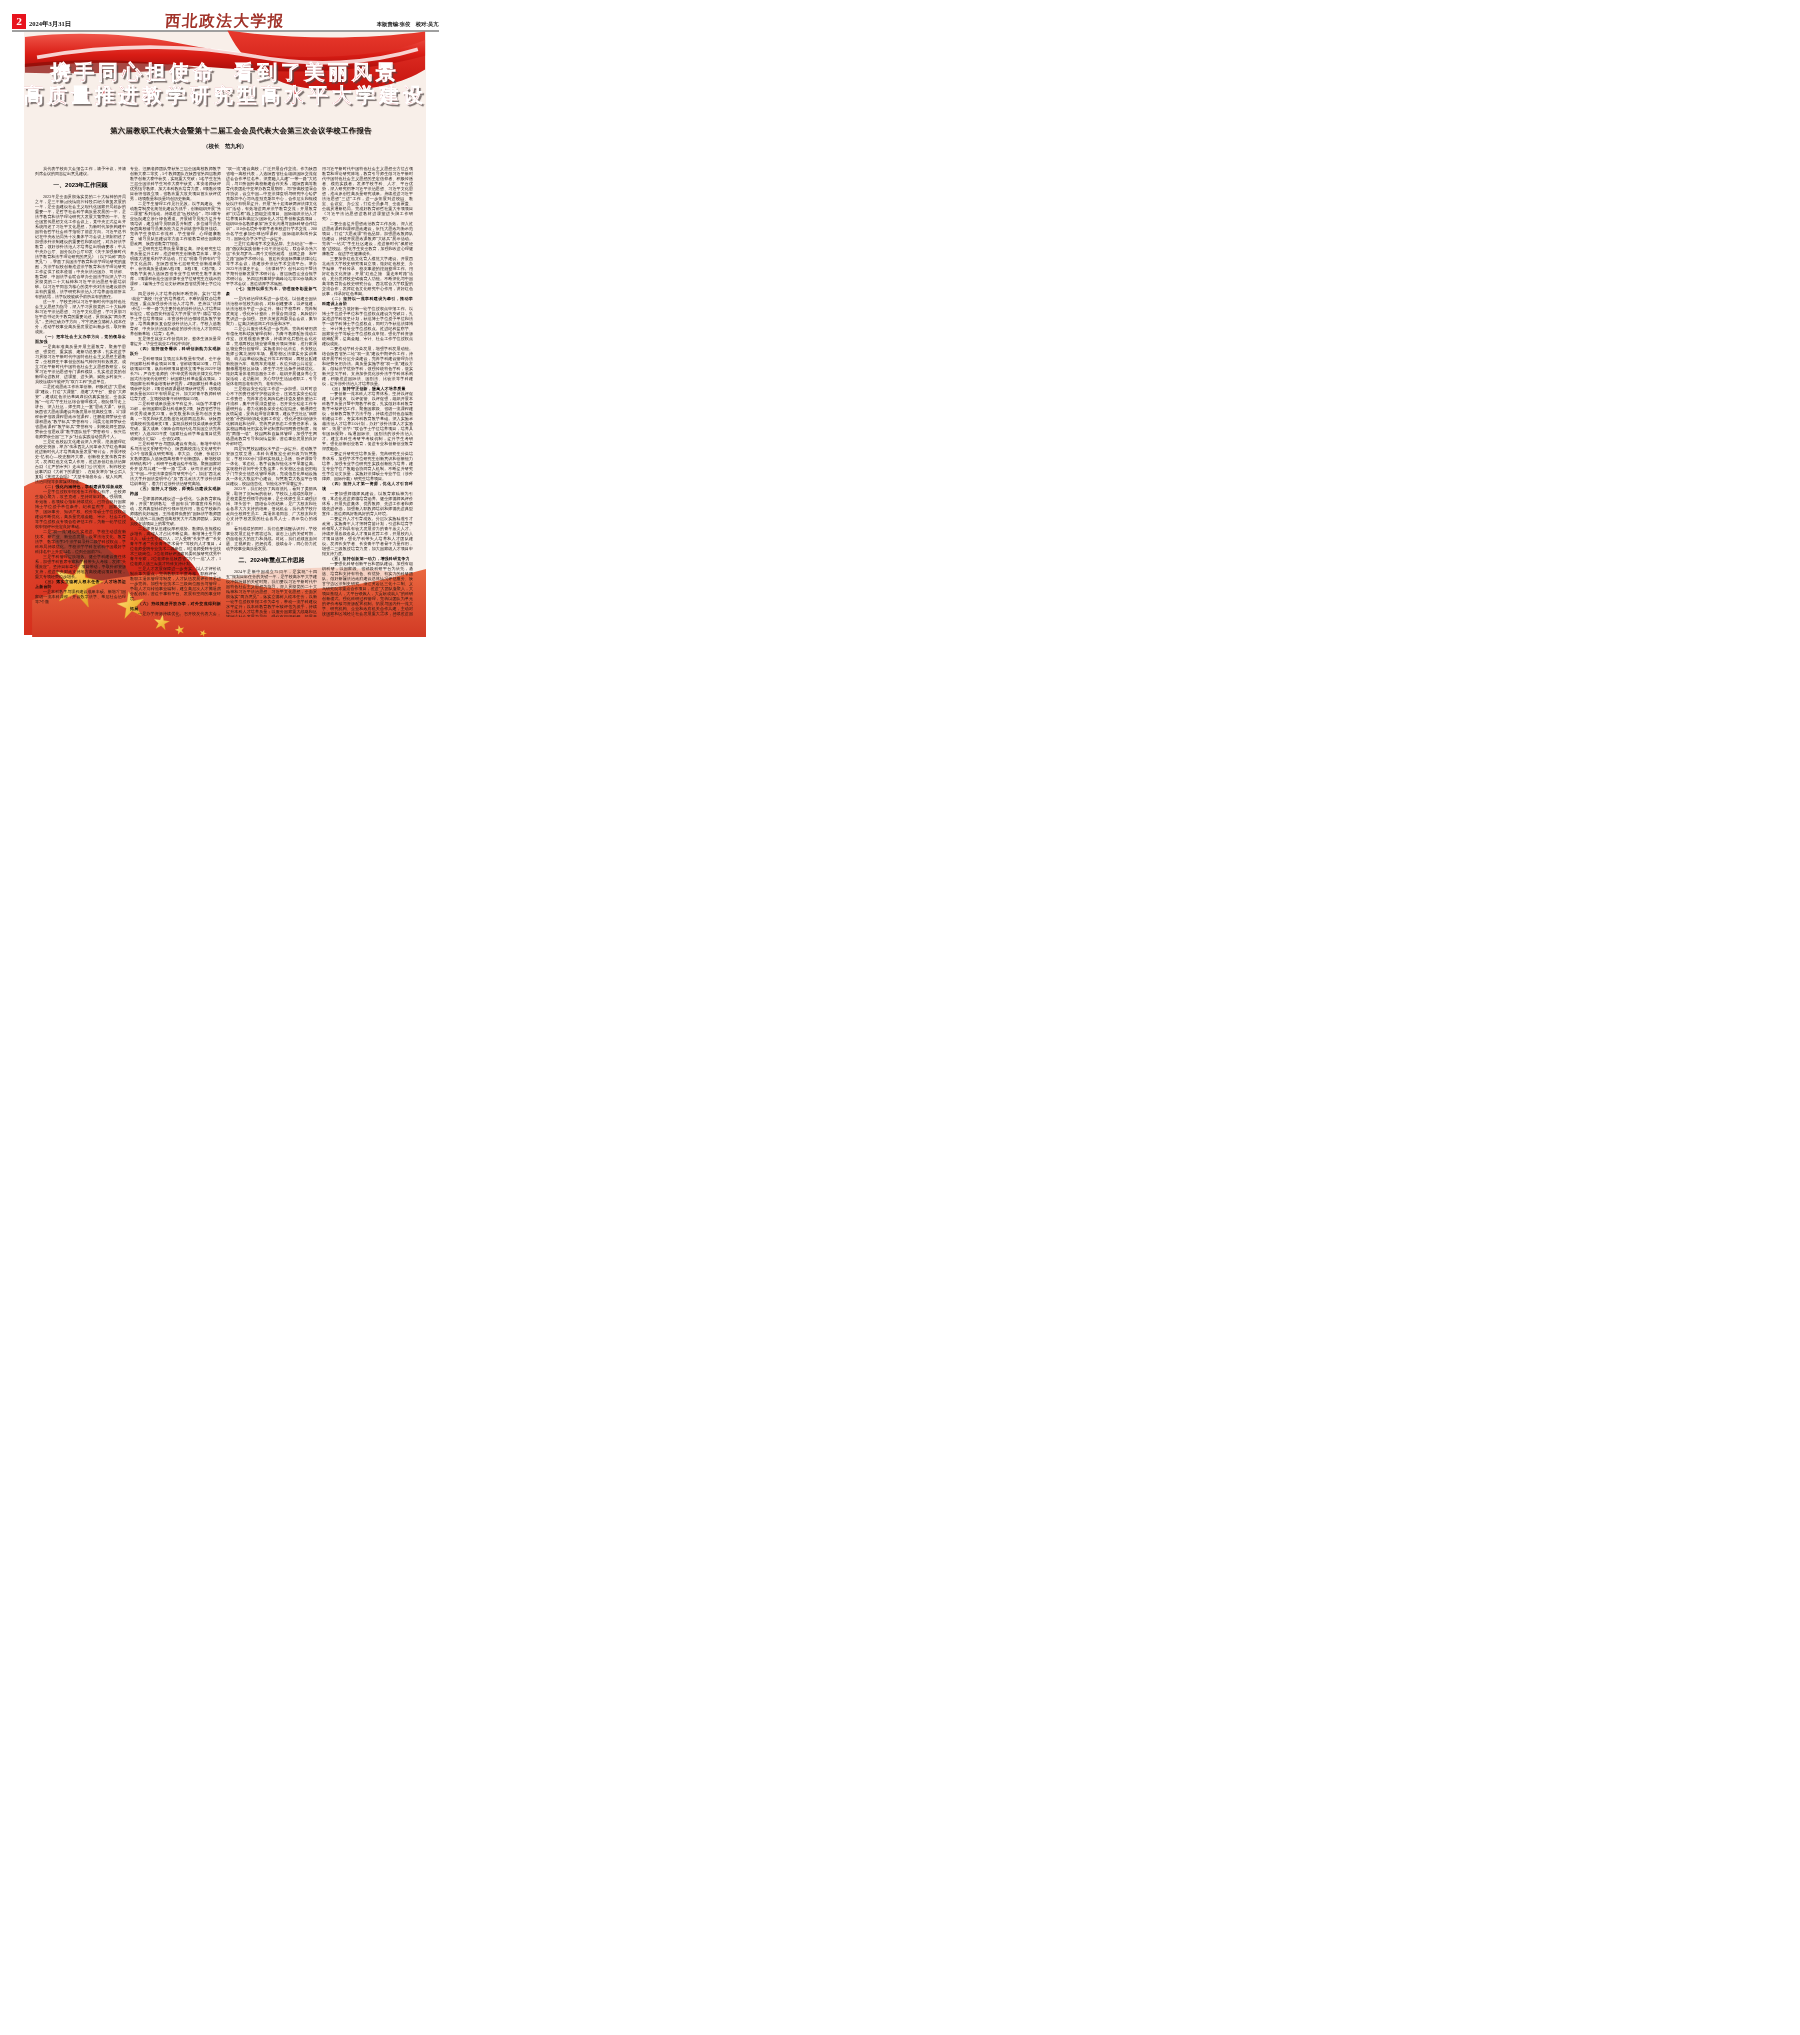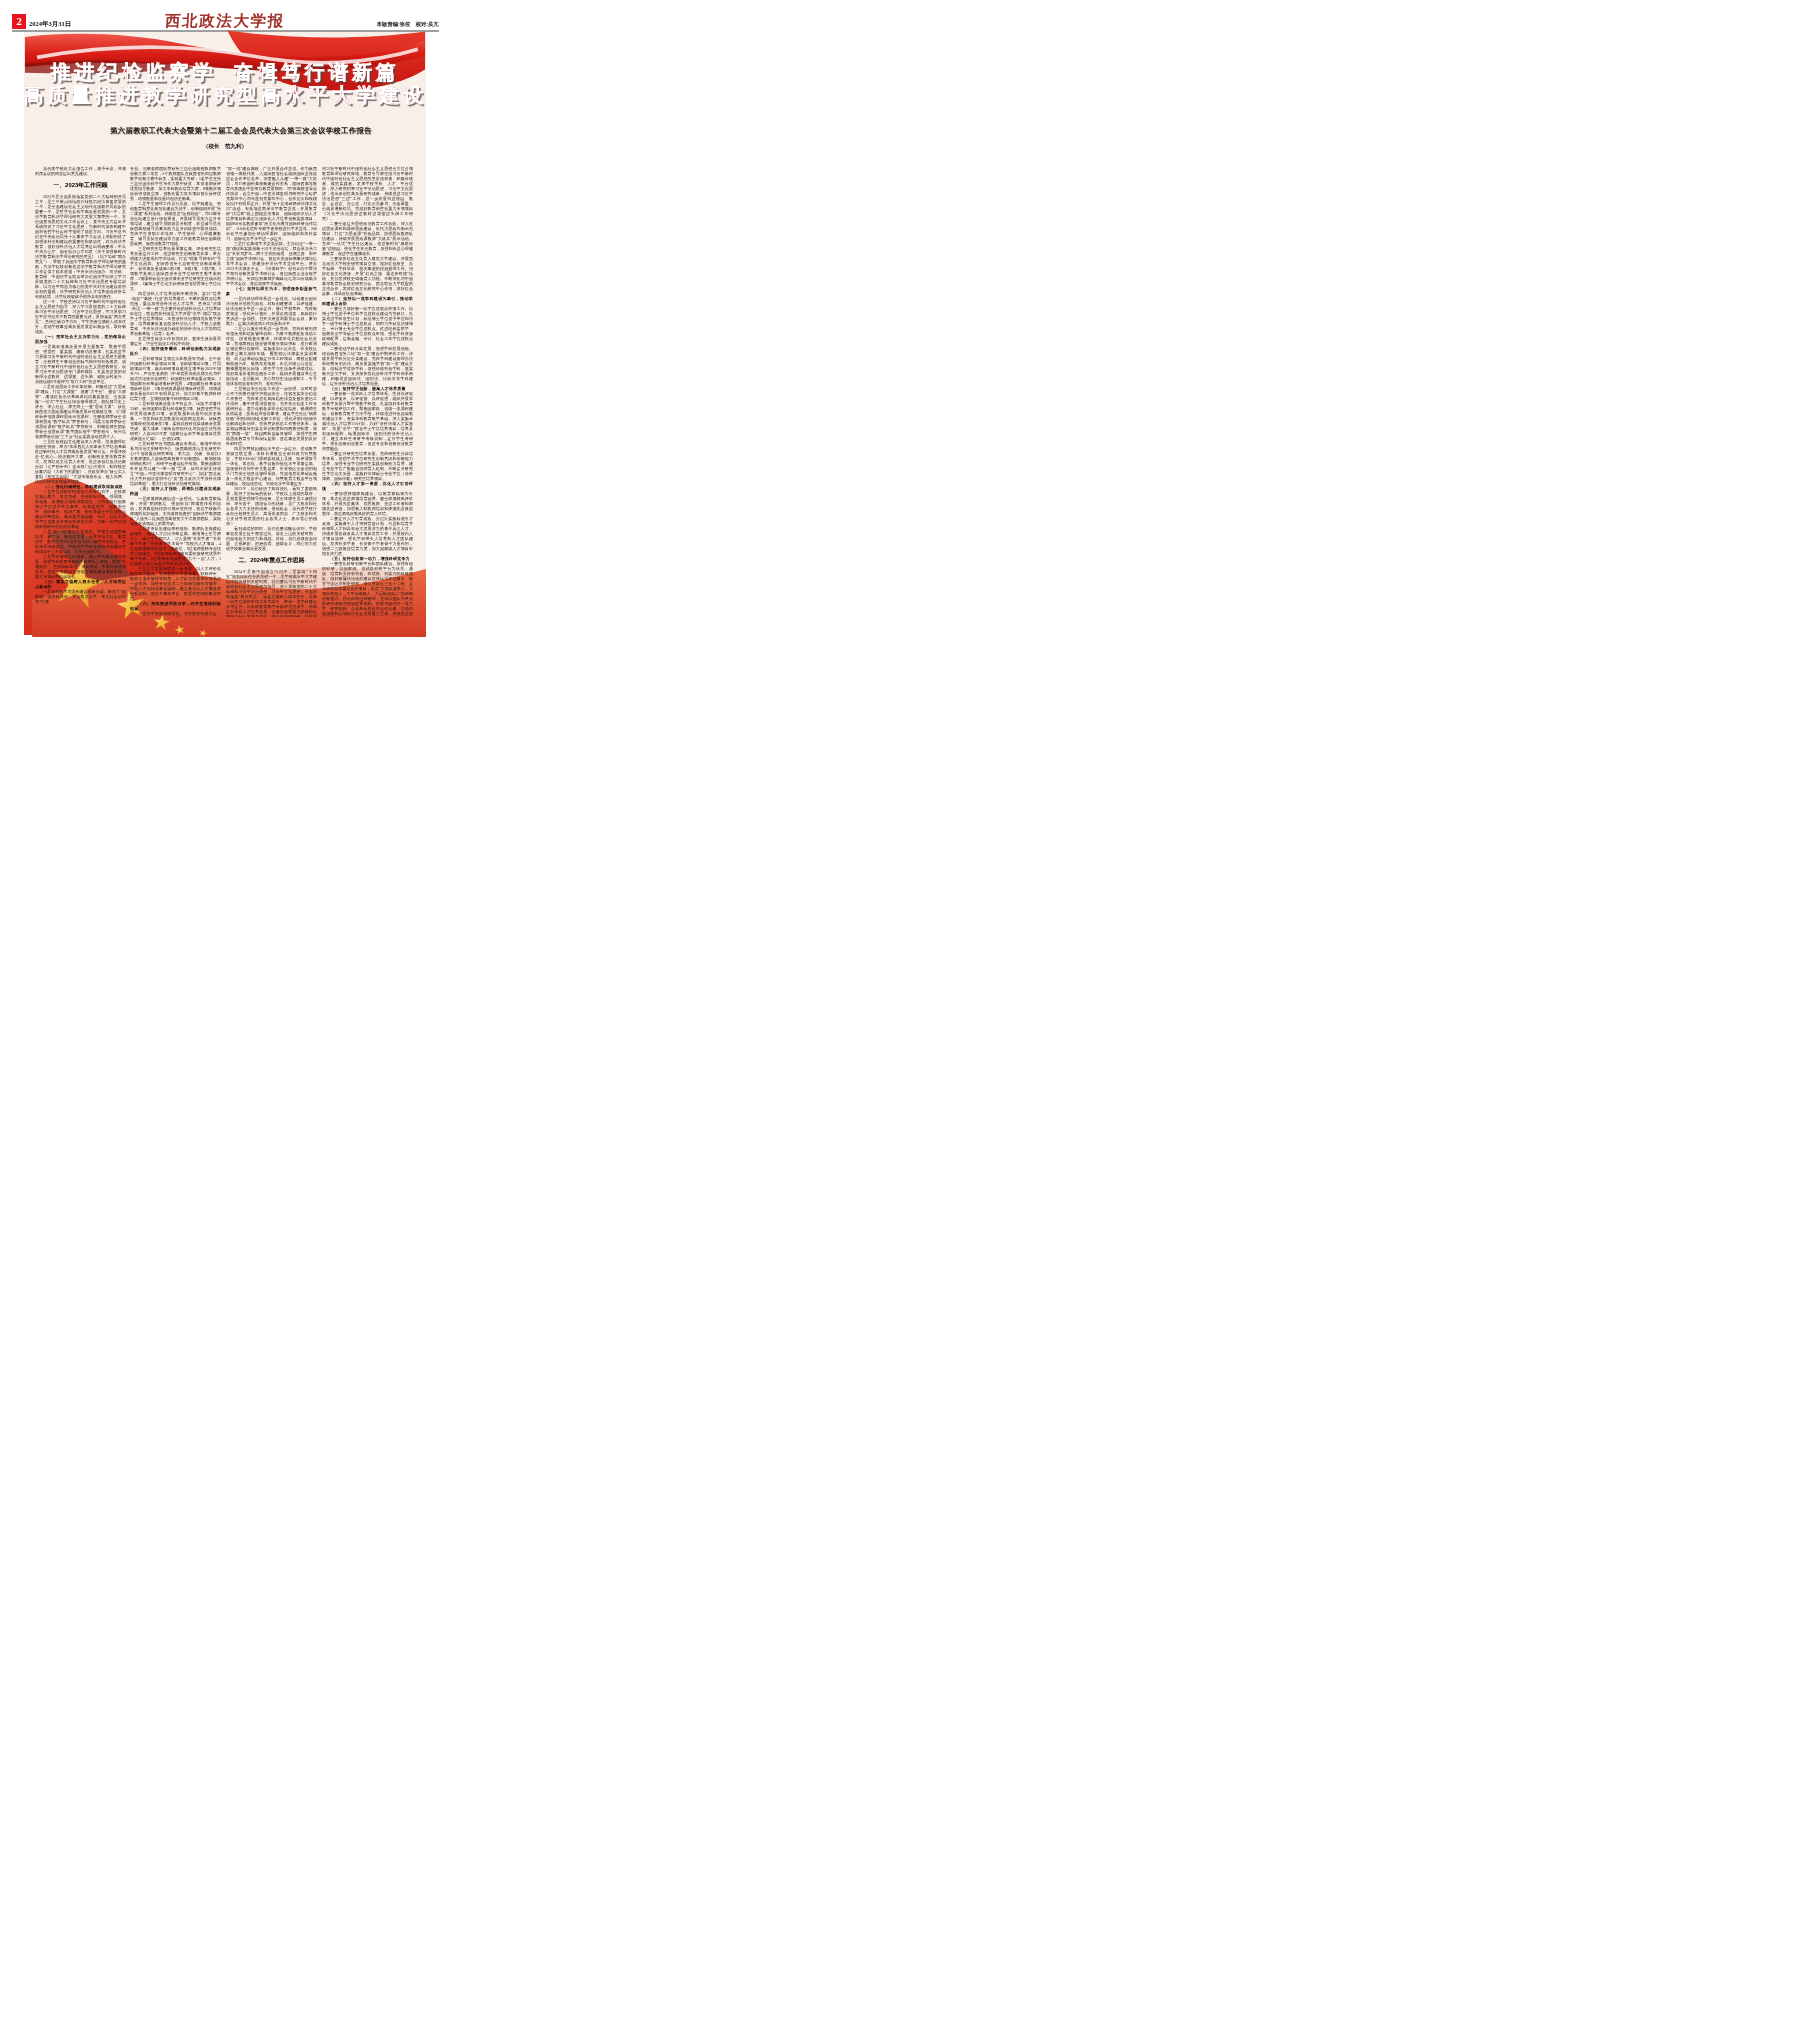--- a/index.html
+++ b/index.html
@@ -65,21 +65,21 @@
           <stop offset="1" stop-color="#c5130e"></stop>
       </linearGradient>
     </defs>
     <path d="M500,4 C660,26 840,26 988,6 L988,100 C906,152 768,164 664,140 C586,122 528,66 500,4 Z" fill="url(#blobG)"></path>
     <path d="M0,20 C120,5 260,11 380,35 C560,71 720,77 860,59 C912,52 956,41 988,27 L988,66 C860,102 700,112 540,100 C380,88 180,72 0,94 Z" fill="url(#ribbonG)"></path>
     <path d="M30,70 C240,32 430,42 570,68 C710,94 850,86 970,50" fill="none" stroke="#ffffff" stroke-width="9" opacity=".8"></path>
     <path d="M0,86 C150,70 310,78 430,96 C300,108 140,112 0,108 Z" fill="#8e0f0a" opacity=".75"></path>
   </svg>
 
   <div class="hl" id="headline1">
-    <span class="seg">推进纪检监察学</span><span class="seg">奋楫笃行谱新篇</span>
+    <span class="seg">携手同心担使命</span><span class="seg">看到了美丽风景</span>
   </div>
   <div class="hl" id="headline2">高质量推进教学研究型高水平大学建设</div>
   <div class="sub">第六届教职工代表大会暨第十二届工会会员代表大会第三次会议学校工作报告</div>
   <div class="author">（校长　范九利）</div>
 
   <div class="col" id="col1">
       <div class="p">我代表学校向大会报告工作，请予审议，并请列席会议的同志提出意见建议。</div>
       <div class="h1">一、2023年工作回顾</div>
       <div class="p">2023年是全面贯彻落实党的二十大精神的开局之年，是三年新冠疫情防控转段后经济恢复发展的一年，是全面建设社会主义现代化国家开局起步的重要一年，是哲学社会科学高质量发展的一年，是法学教育和法学理论研究大发展大繁荣的一年。在全国宣传思想文化工作会议上，党中央正式提出并系统阐述了习近平文化思想，为新时代加快构建中国特色哲学社会科学指明了前进方向。习近平总书记在中央政治局第十次集体学习会议上深刻阐述了加强涉外法制建设的重要性和紧迫性，对办好法学教育，做好涉外法治人才培养提出明确要求；中共中央办公厅、国务院办公厅印发《关于加强新时代法学教育和法学理论研究的意见》（以下简称“两办意见”），擘画了我国法学教育和法学理论研究的蓝图，为法学院校创新推进法学教育和法学理论研究工作提供了根本遵循；中央依法治国办、司法部、教育部、中国法学会联合举办全国法学院深入学习贯彻党的二十大精神和习近平法治思想专题培训班。以习近平同志为核心的党中央对法治建设前所未有的重视，法学研究和法治人才培养面临前所未有的机遇，法学院校被赋予前所未有的责任。</div>
       <div class="p">这一年，学校坚持以习近平新时代中国特色社会主义思想为指导，深入学习贯彻党的二十大精神和习近平法治思想、习近平文化思想，学习贯彻习近平总书记关于教育的重要论述，贯彻落实“两办意见”，坚持正确办学方向，牢牢把握立德树人根本任务，推动学校事业高质量发展迈出新步伐，取得新成效。</div>

